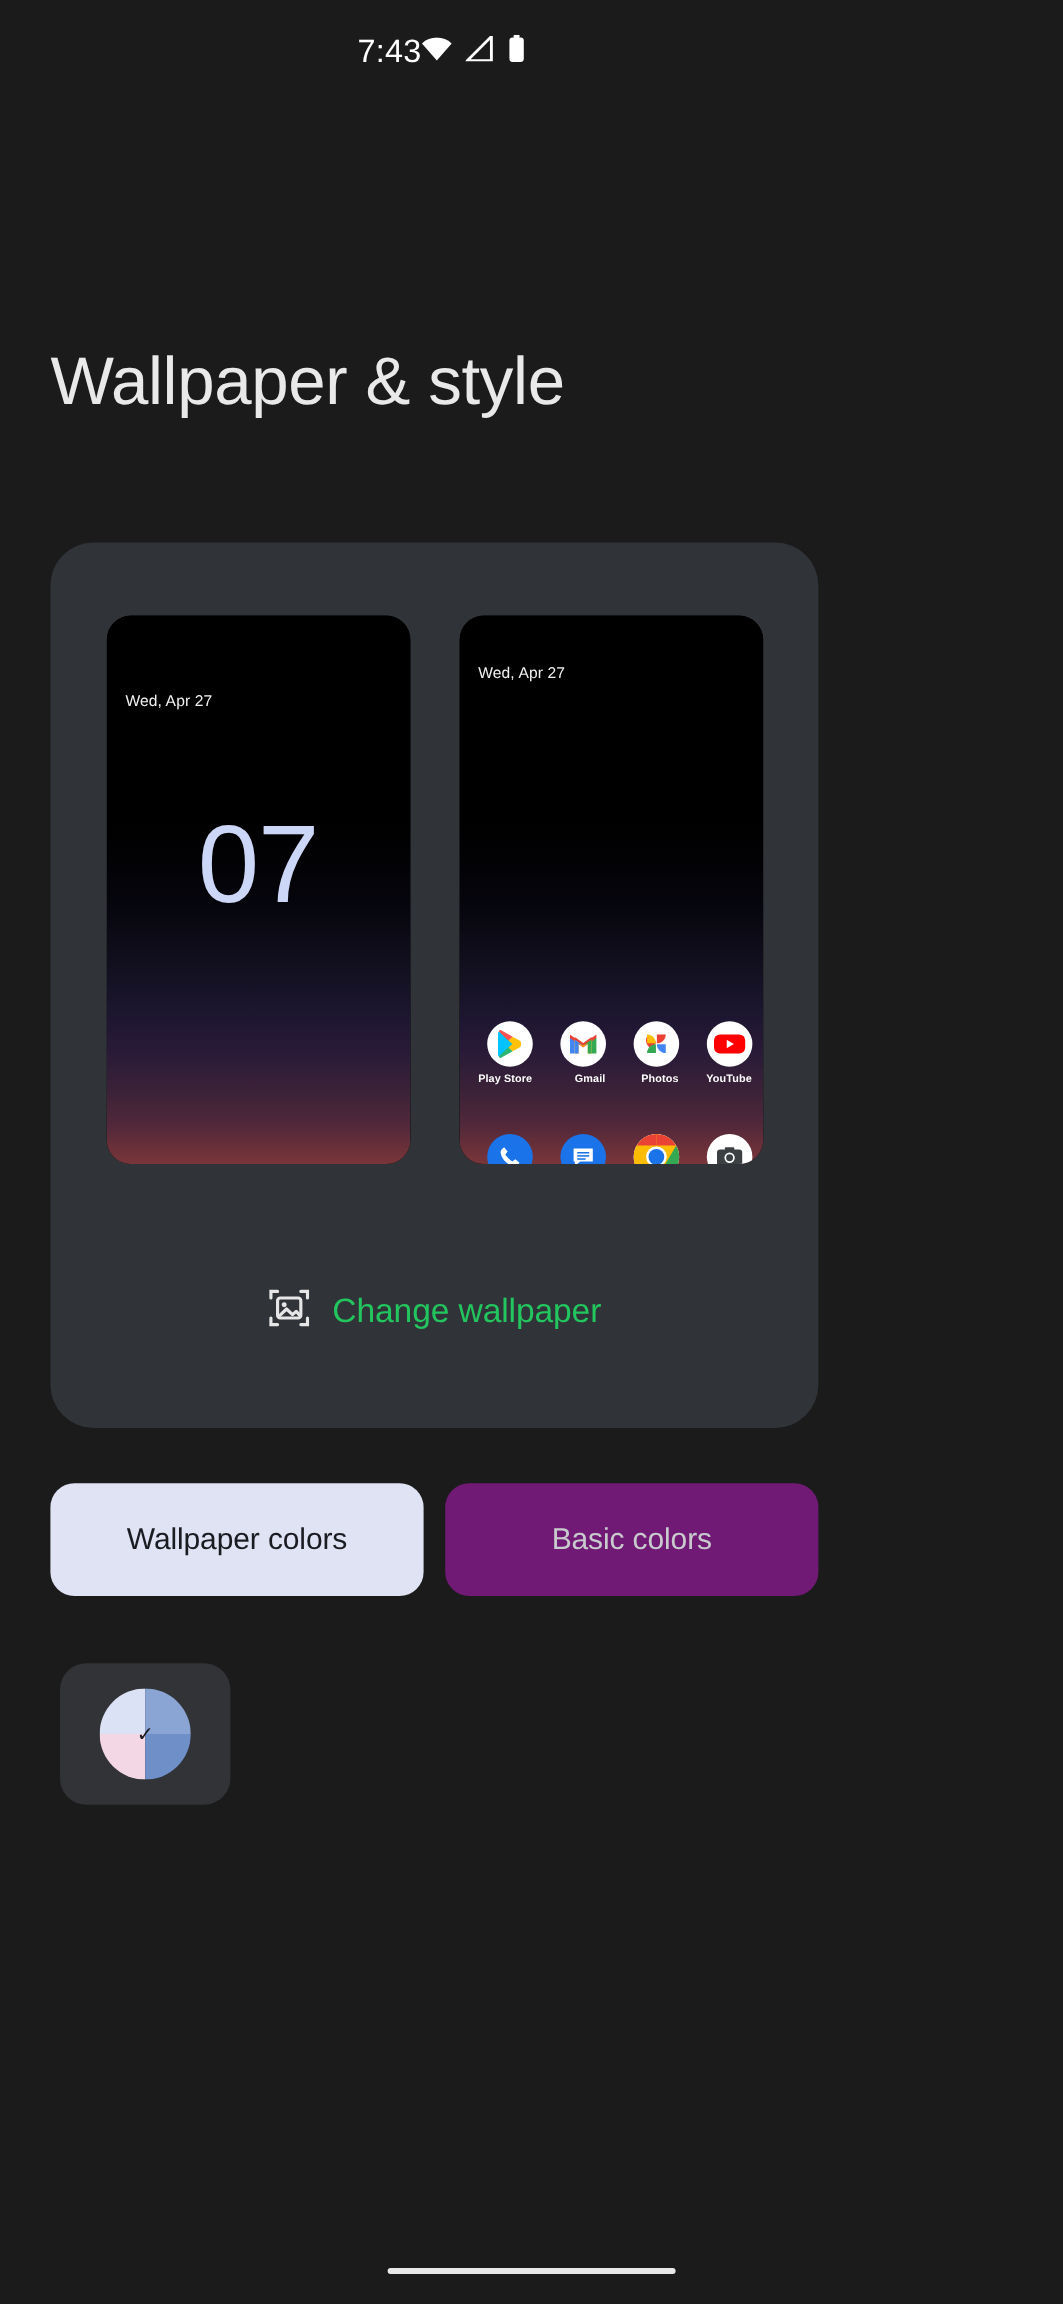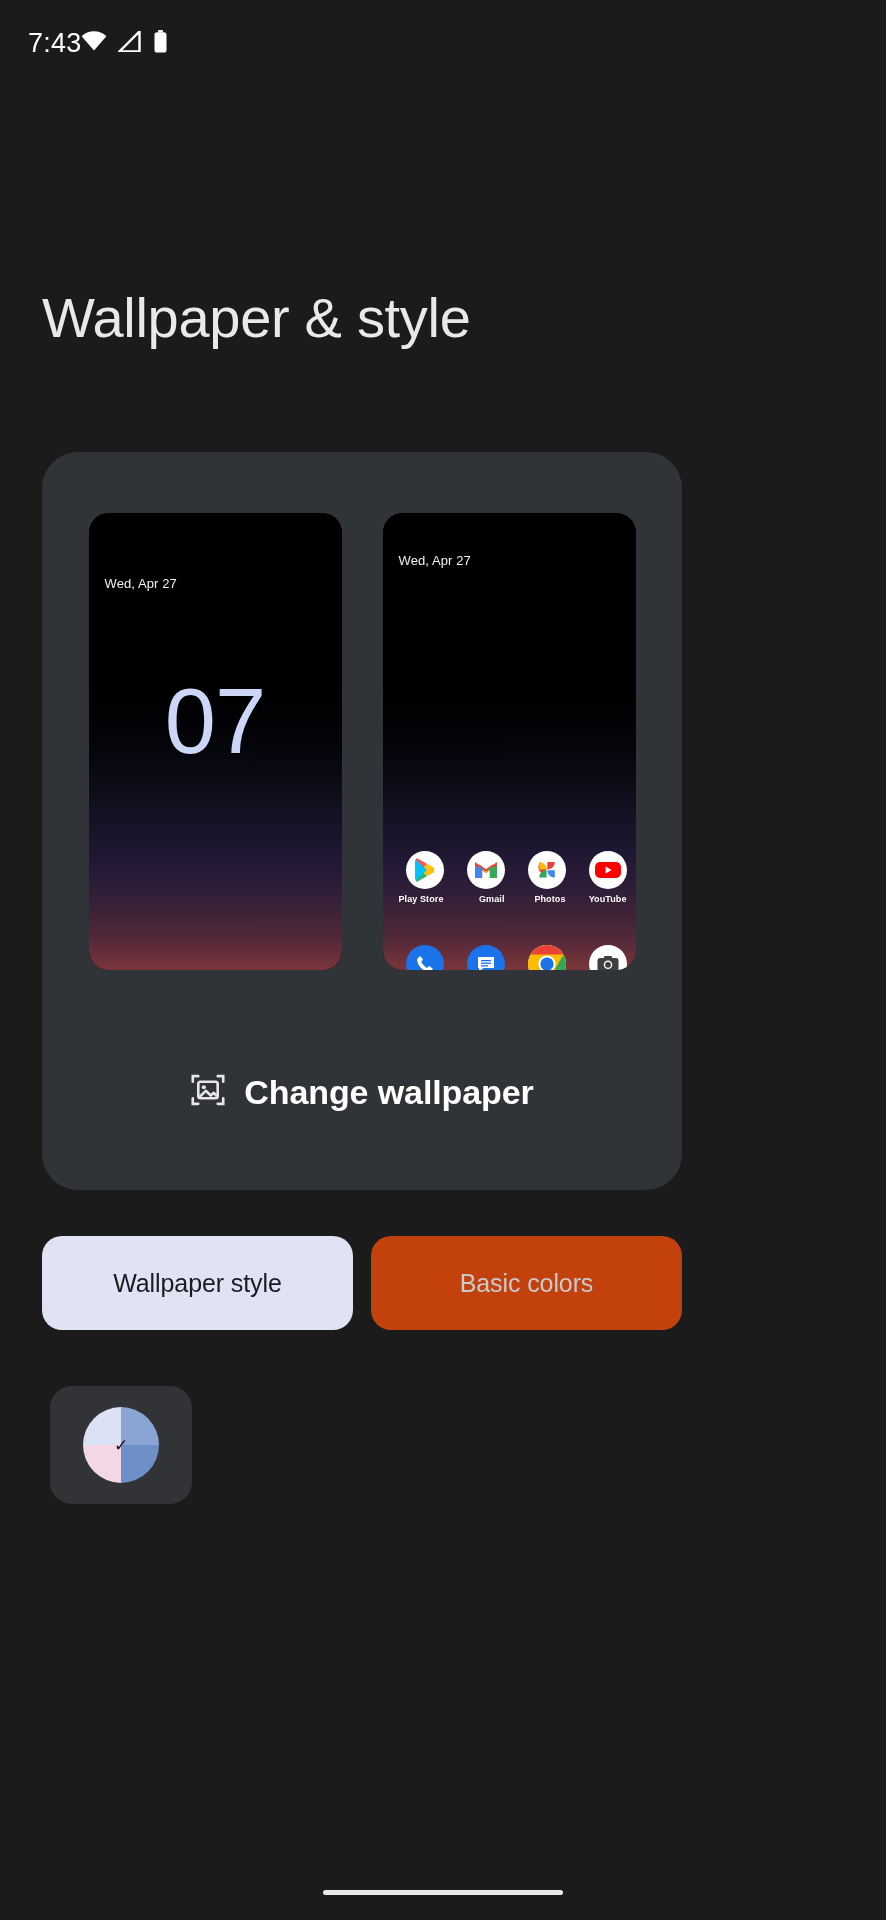--- a/index.html
+++ b/index.html
@@ -8,21 +8,21 @@
     background:#1b1b1b;
     font-family:"Liberation Sans", sans-serif;
     color:#e3e3e3;
     overflow:hidden;
     position:relative;
   }
 
   
   .statusbar {
     position:absolute; top:0; left:0; width:746px; height:86px;
-    display:flex; align-items:center; justify-content:flex-start;
+    display:flex; align-items:center; justify-content:center;
     padding:0 38px 0 28px;
   }
   .status-time { font-size:27px; font-weight:500; color:#ffffff; letter-spacing:.2px; }
   .status-icons { display:flex; align-items:center; gap:11px; }
   .ic { display:block; }
 
   
   .page-title {
     position:absolute; left:42px; top:285px; width:760px;
     font-size:56px; font-weight:400; color:#e9e9e9;
@@ -86,34 +86,34 @@
     background:rgba(40,38,48,.82); border-radius:16px;
     display:flex; align-items:center; justify-content:space-between;
     padding:0 12px;
   }
 
   
   .change-wallpaper {
     position:absolute; left:0; top:620px; width:640px;
     display:flex; align-items:center; justify-content:center; gap:18px;
   }
-  .cw-label { font-size:34px; color:#ffffff; font-weight:700; letter-spacing:-.1px; }
+  .cw-label { font-size:28px; color:#22c55e; font-weight:400; letter-spacing:-.1px; }
 
   
   .color-tabs {
     position:absolute; left:42px; top:1236px;
     width:640px; display:flex; gap:18px;
   }
   .tab {
     width:311px; height:94px; border-radius:20px;
     display:flex; align-items:center; justify-content:center;
     font-size:25px; letter-spacing:-.1px;
   }
   .tab.selected { background:#dfe3f3; color:#1b1b22; font-weight:500; }
-  .tab.unselected { background:#c2410c; color:#c9cace; font-weight:400; }
+  .tab.unselected { background:#701a75; color:#c9cace; font-weight:400; }
 
   
   .swatch-row { position:absolute; left:50px; top:1386px; display:flex; gap:20px; }
   .swatch-tile {
     width:142px; height:118px; border-radius:22px;
     background:#313337;
     display:flex; align-items:center; justify-content:center;
   }
   .swatch {
     width:76px; height:76px; border-radius:50%;
@@ -326,21 +326,21 @@
         <rect x="6" y="7" width="14" height="12" rx="1.6" fill="none" stroke="#e6e6e6" stroke-width="1.9"></rect>
         <circle cx="10" cy="11" r="1.5" fill="#e6e6e6"></circle>
         <path d="M6.6 18.2 L11.4 13.6 L15 17 L17.2 15 L19.4 17.4" fill="none" stroke="#e6e6e6" stroke-width="1.9" stroke-linejoin="round"></path>
       </svg>
     </span>
     <span class="cw-label">Change wallpaper</span>
   </div>
 </div>
 
 <div class="color-tabs">
-  <div class="tab selected">Wallpaper style</div>
+  <div class="tab selected">Wallpaper colors</div>
   <div class="tab unselected">Basic colors</div>
 </div>
 
 <div class="swatch-row">
   <div class="swatch-tile">
     <div class="swatch">
       <div class="q q1" style="background:#dce2f5;"></div>
       <div class="q q2" style="background:#8aa4d4;"></div>
       <div class="q q3" style="background:#f3d7e4;"></div>
       <div class="q q4" style="background:#6f8fc9;"></div>

